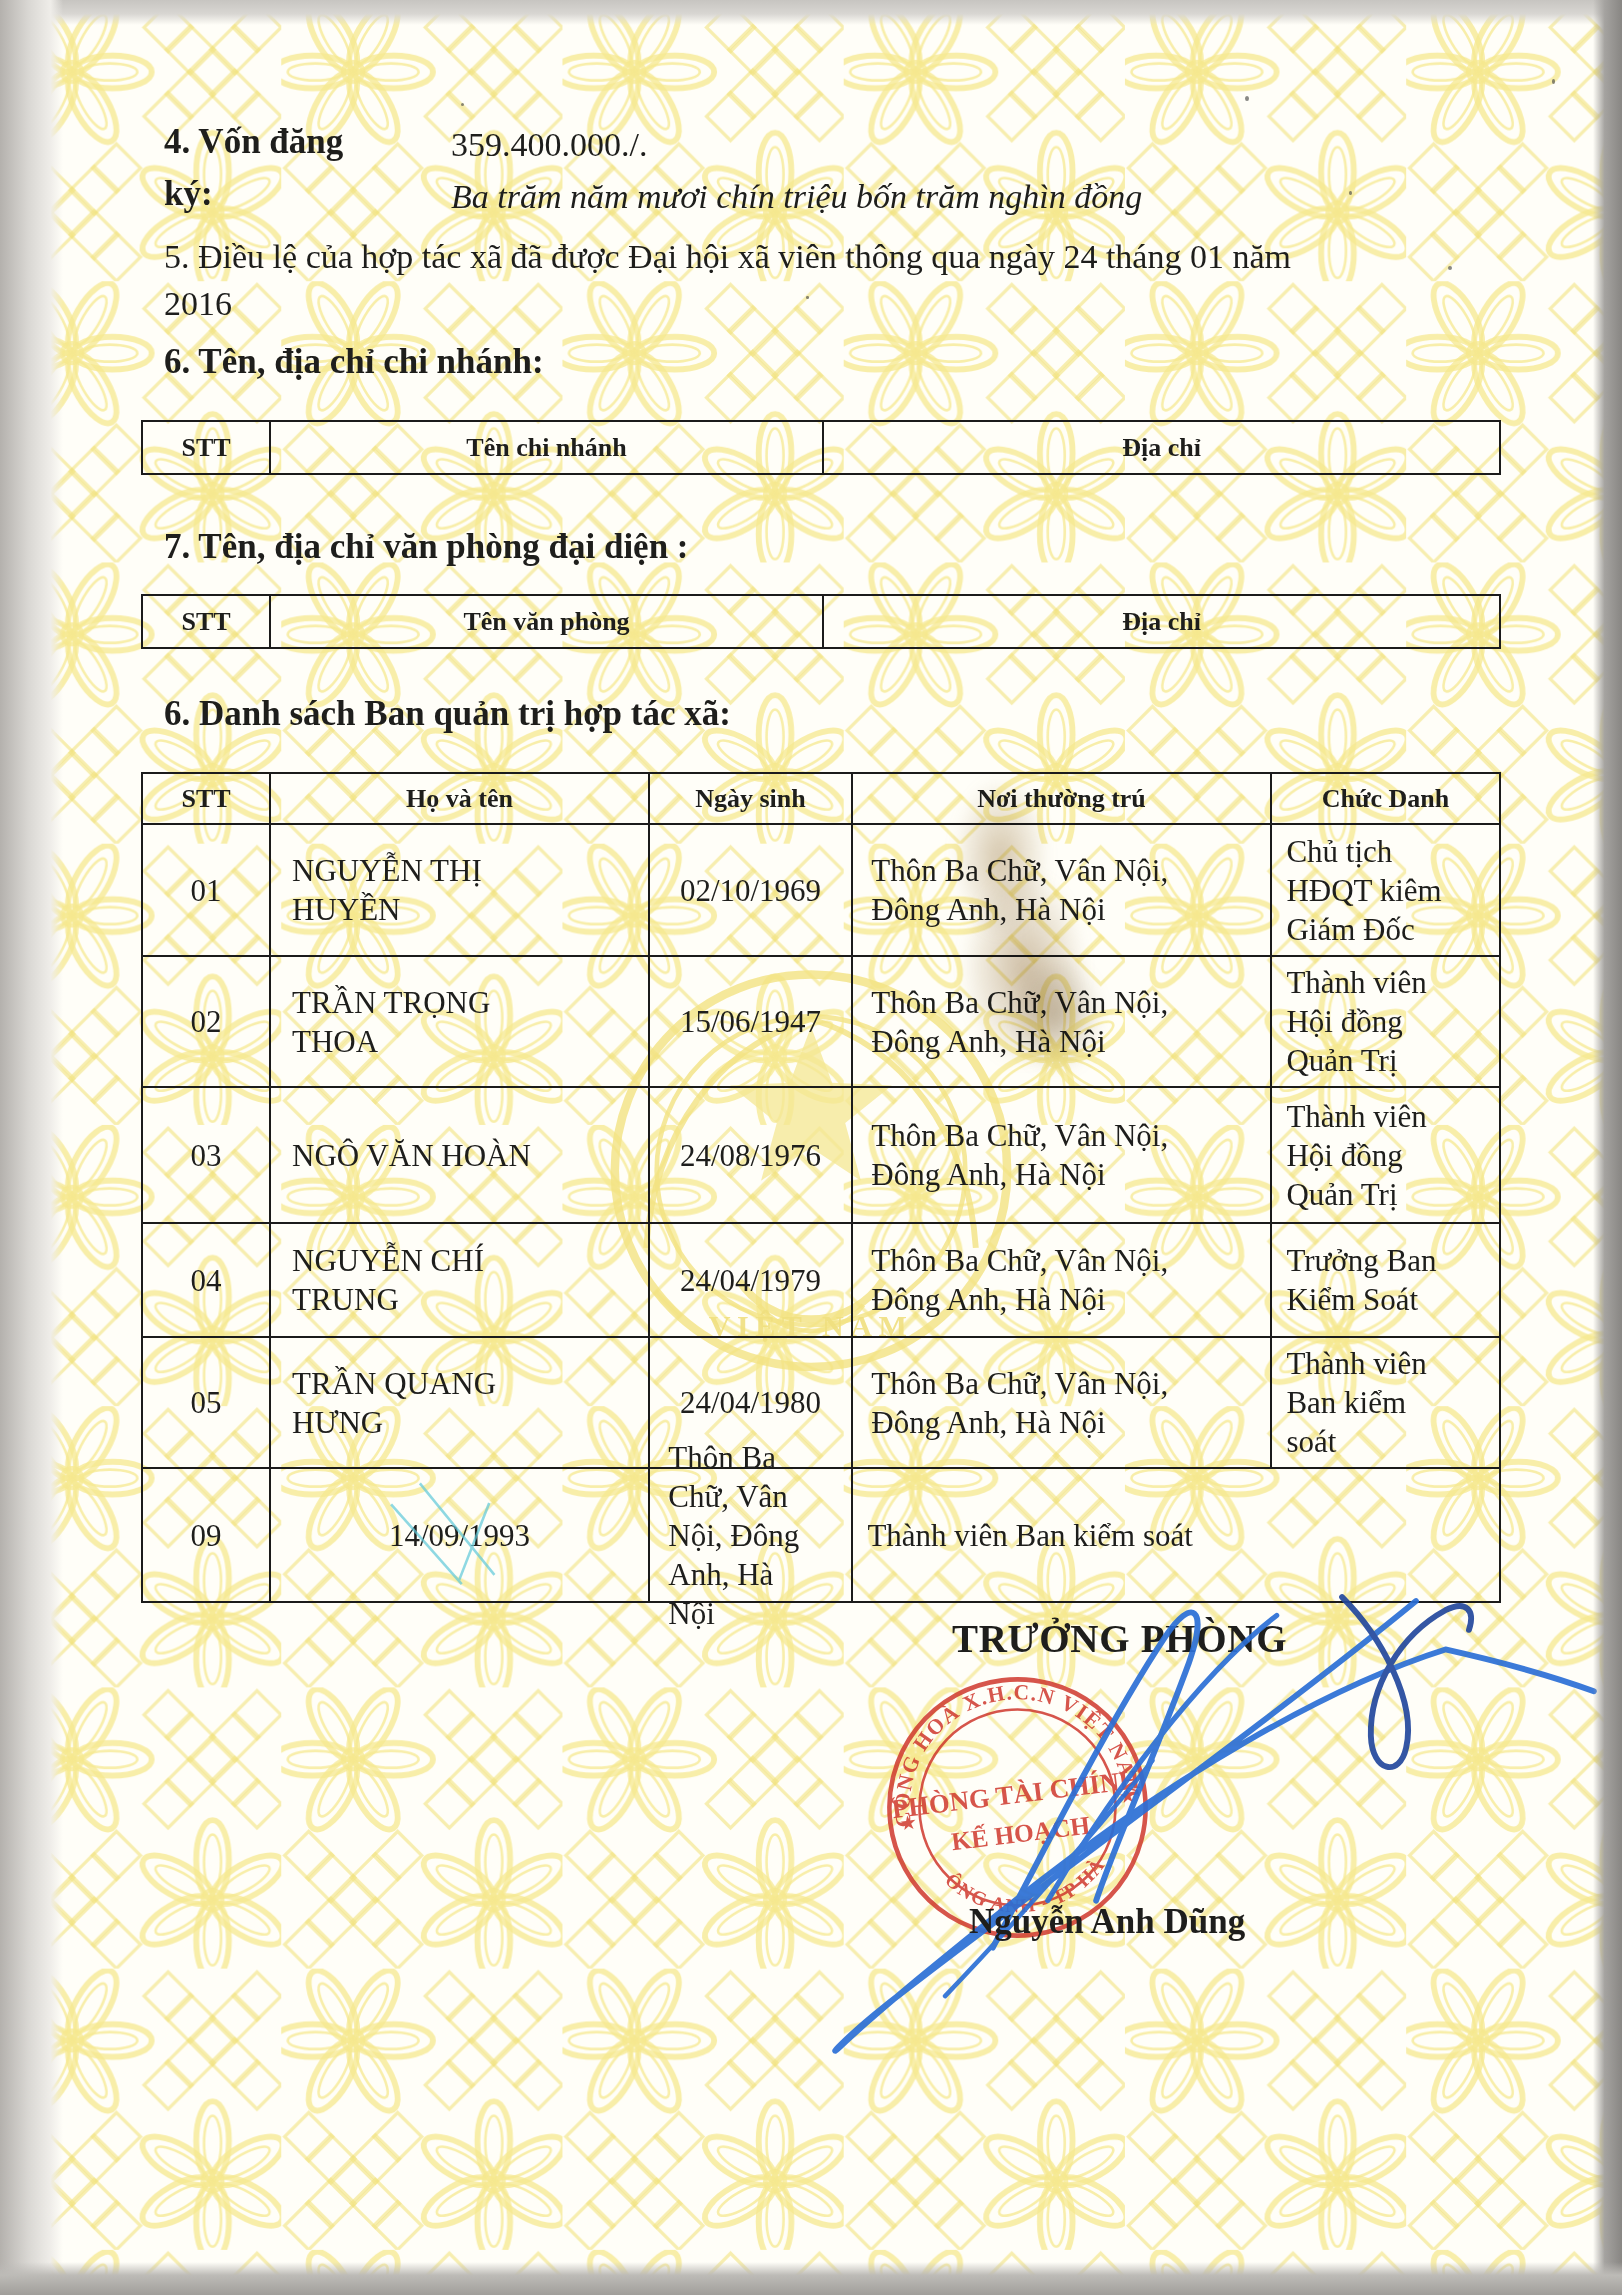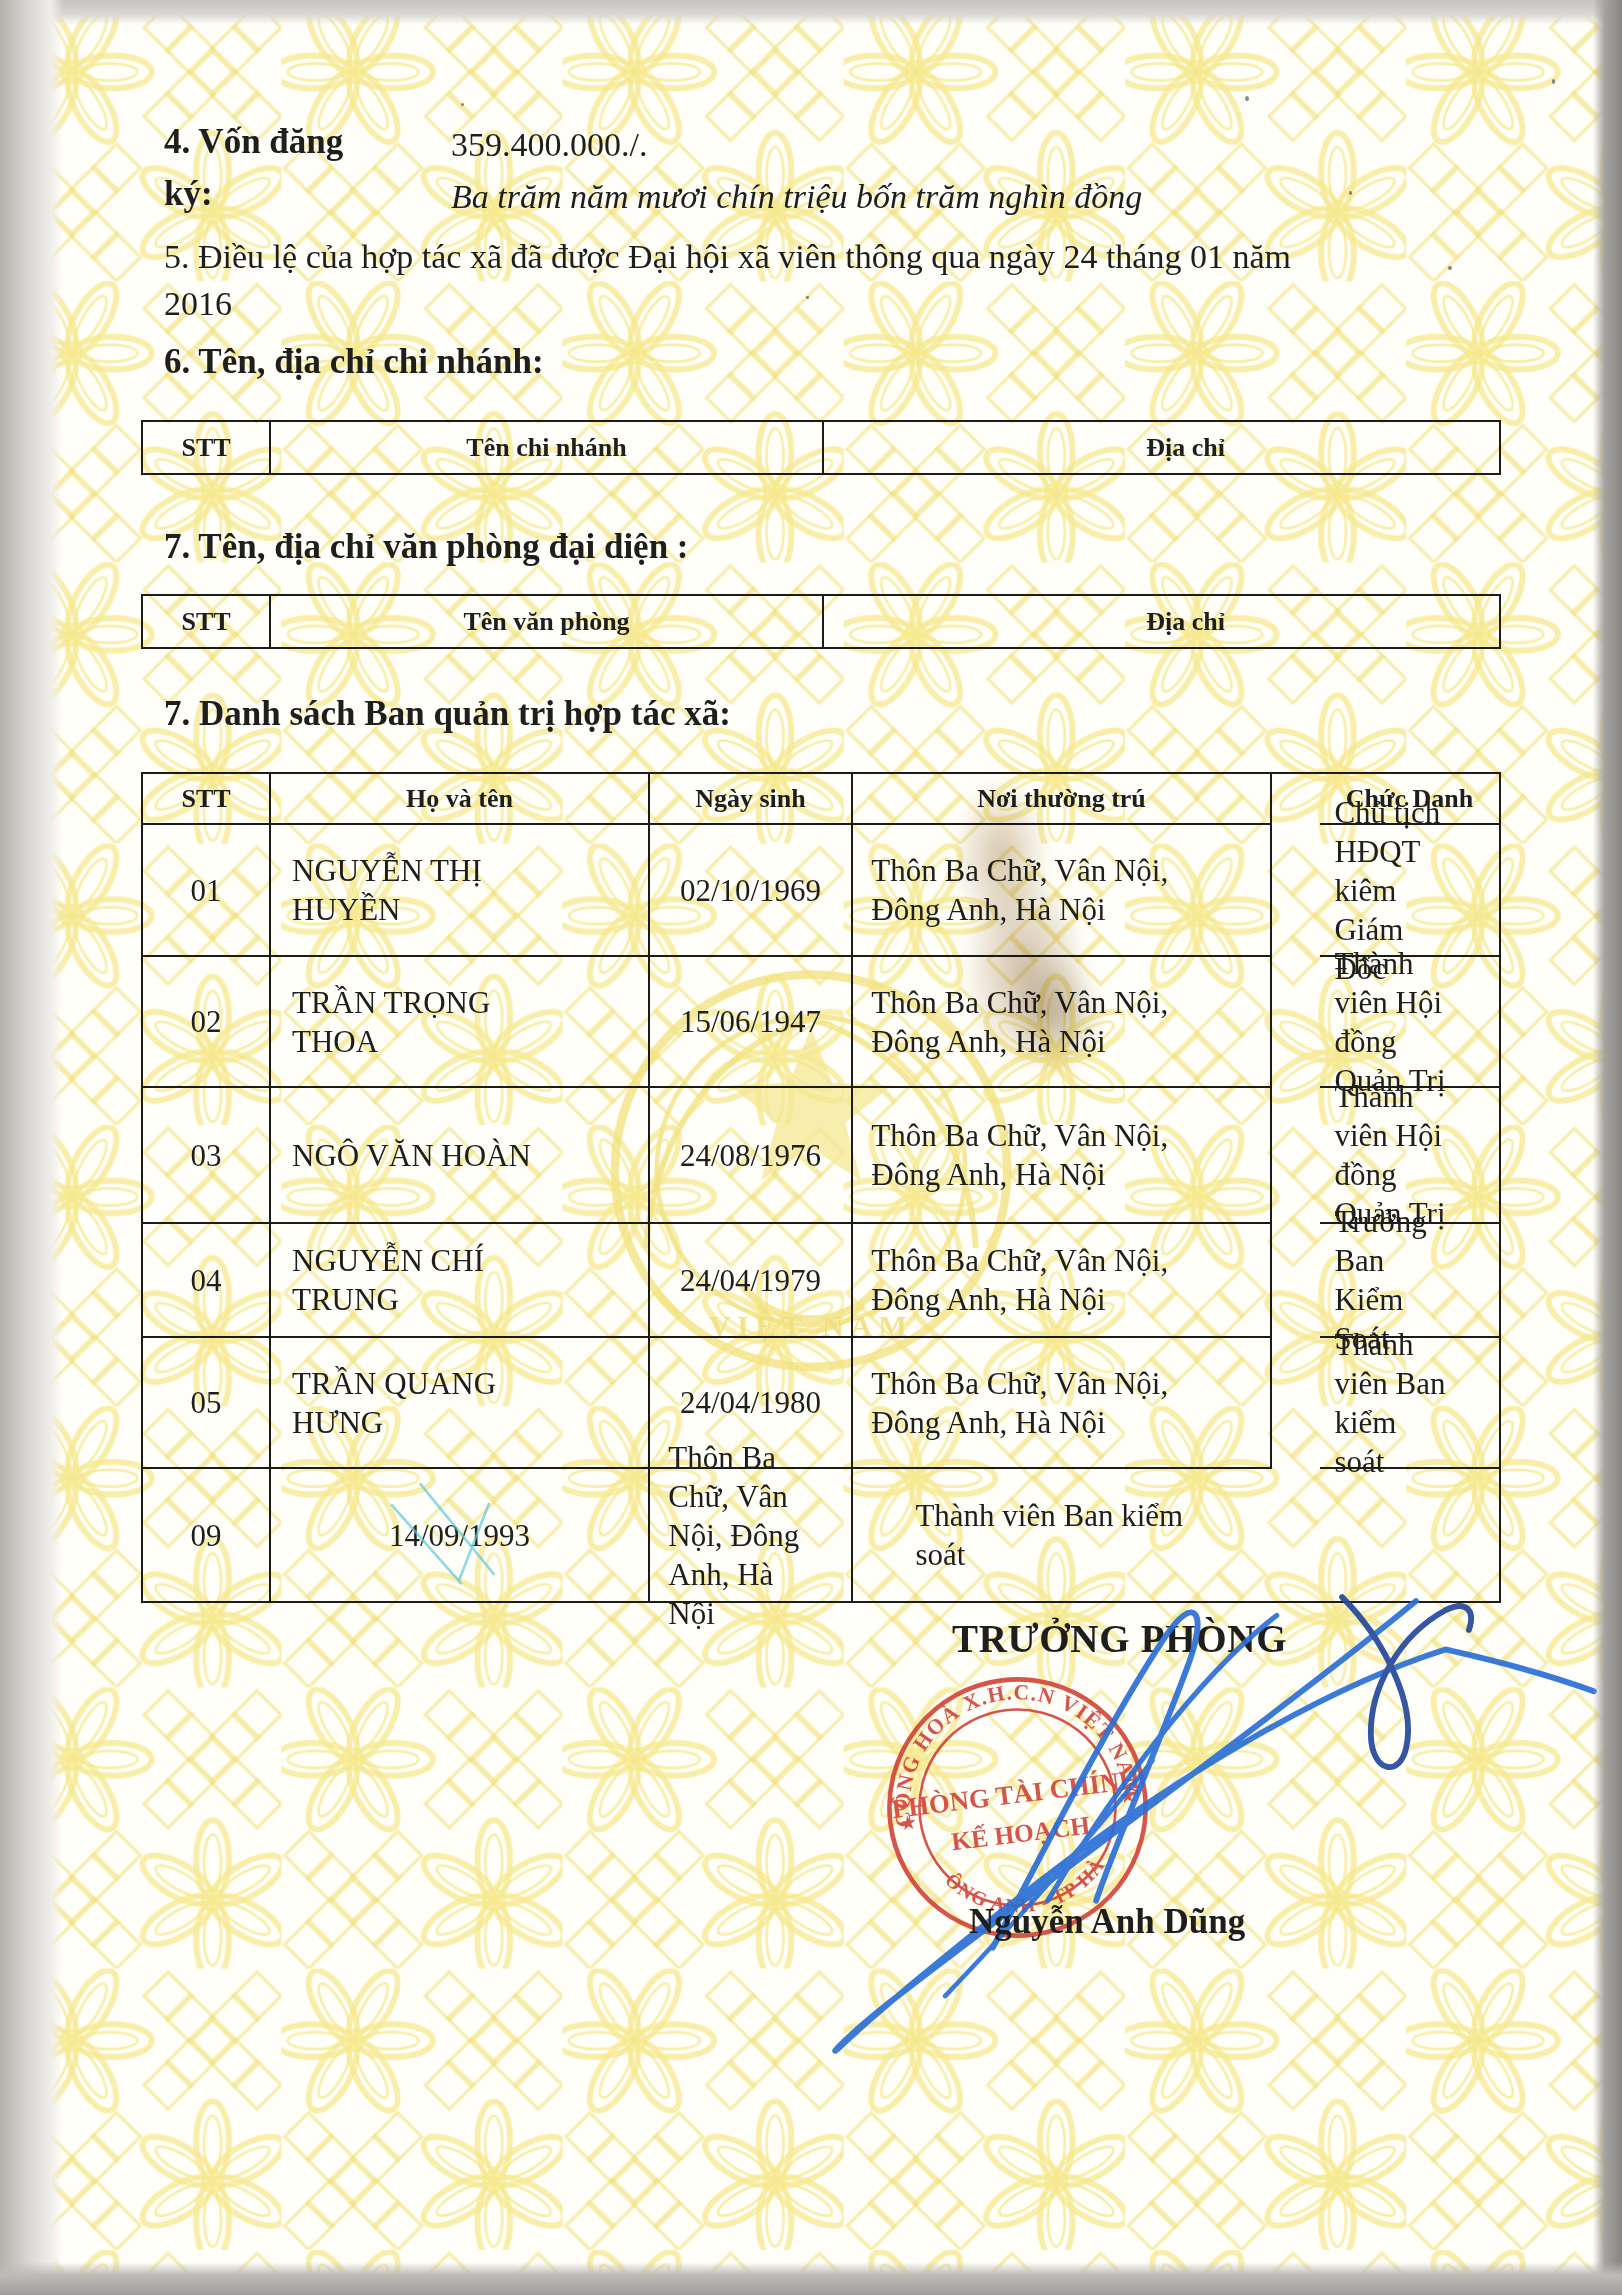--- a/index.html
+++ b/index.html
@@ -9,21 +9,21 @@
   .layer{position:absolute;inset:0;}
   
   .h-bold{font-weight:700;font-size:35px;line-height:52px;white-space:pre-line;}
   .body-text{font-size:34px;line-height:47px;white-space:pre-line;}
   .amount{font-size:34px;text-align:right;}
   .words{font-size:34px;font-style:italic;}
   
   .tbl{position:absolute;display:grid;border:2px solid #1b1b1b;background:transparent;z-index:3;}
   .cell{border-right:2px solid #1b1b1b;border-bottom:2px solid #1b1b1b;display:flex;align-items:center;
         font-size:31px;line-height:39px;box-sizing:border-box;}
-  .cell.last-col{border-right:none;margin-left:48px;}
+  .cell.last-col{border-right:none;}
   .cell.last-row{border-bottom:none;}
   .cell.hd{font-weight:700;justify-content:center;text-align:center;font-size:26px;border-bottom-width:2.6px;}
   .cell.c-center{justify-content:center;text-align:center;}
   .cell.c-name{padding:6.5px 85px 6.5px 21px;text-transform:none;}
   .cell.c-addr{padding:6.5px 26px 6.5px 18.3px;}
   .cell.c-title{padding:6.5px 52px 6.5px 14.4px;}
   .cell.c-stt{justify-content:center;}
   
   .truong-phong{font-weight:700;font-size:39px;letter-spacing:0.7px;z-index:4;}
   .signer{font-weight:700;font-size:35px;z-index:6;}
@@ -112,21 +112,21 @@
     <div class="cell hd last-col last-row">Địa chỉ</div>
   </div>
 
   <div class="abs h-bold" style="left:164px;top:521px;z-index:3">7. Tên, địa chỉ văn phòng đại diện :</div>
   <div class="tbl" style="left:141px;top:594px;grid-template-columns:128px 553px 675px;grid-template-rows:51px;">
     <div class="cell hd last-row">STT</div>
     <div class="cell hd last-row">Tên văn phòng</div>
     <div class="cell hd last-col last-row">Địa chỉ</div>
   </div>
 
-  <div class="abs h-bold" style="left:164px;top:688px;z-index:3">7. Danh sách Ban quản trị hợp tác xã:</div>
+  <div class="abs h-bold" style="left:164px;top:688px;z-index:3">6. Danh sách Ban quản trị hợp tác xã:</div>
 
   <div class="tbl" style="left:141px;top:772px;grid-template-columns:128px 379px 203px 419px 227px;grid-template-rows:51px 132px 131px 136px 114px 131px 132px;">
 
     <div class="cell hd">STT</div>
     <div class="cell hd">Họ và tên</div>
     <div class="cell hd">Ngày sinh</div>
     <div class="cell hd">Nơi thường trú</div>
     <div class="cell hd last-col">Chức Danh</div>
 
     <div class="cell c-stt">01</div>

